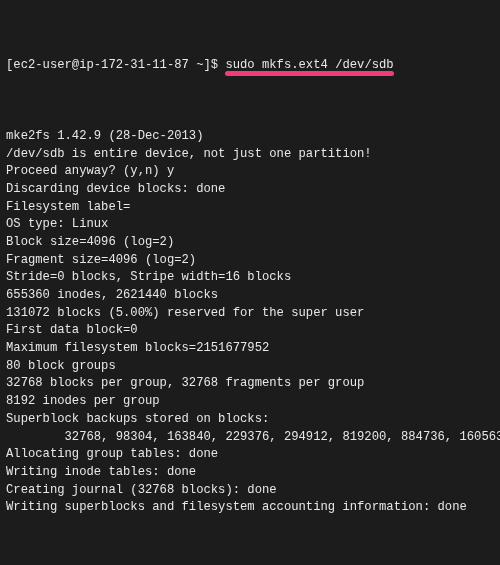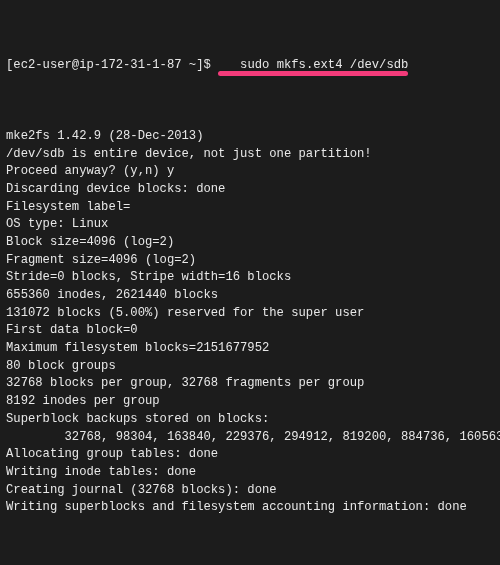--- a/index.html
+++ b/index.html
@@ -21,28 +21,28 @@
   .hl-line{
     position:absolute;
     left:0;right:0;
     bottom:-1px;
     height:5px;
     background:#ff3d7f;
     border-radius:3px;
     opacity:0.95;
     z-index:0;
   }
-  .hl-text{position:relative;z-index:1;margin-left:22px;}
+  .hl-text{position:relative;z-index:1;}
 </style>
 </head>
 <body>
 
 <div class="term">
 
-  <span class="ln"><span>[ec2-user@ip-172-31-1-87 ~]$ </span><span class="hl-wrap"><span class="hl-line"></span><span class="hl-text">sudo mkfs.ext4 /dev/sdb</span></span></span>
+  <span class="ln"><span>[ec2-user@ip-172-31-11-87 ~]$ </span><span class="hl-wrap"><span class="hl-line"></span><span class="hl-text">sudo mkfs.ext4 /dev/sdb</span></span></span>
 
   <div id="mkfs-out"><span class="ln">mke2fs 1.42.9 (28-Dec-2013)</span><span class="ln">/dev/sdb is entire device, not just one partition!</span><span class="ln">Proceed anyway? (y,n) y</span><span class="ln">Discarding device blocks: done</span><span class="ln">Filesystem label=</span><span class="ln">OS type: Linux</span><span class="ln">Block size=4096 (log=2)</span><span class="ln">Fragment size=4096 (log=2)</span><span class="ln">Stride=0 blocks, Stripe width=16 blocks</span><span class="ln">655360 inodes, 2621440 blocks</span><span class="ln">131072 blocks (5.00%) reserved for the super user</span><span class="ln">First data block=0</span><span class="ln">Maximum filesystem blocks=2151677952</span><span class="ln">80 block groups</span><span class="ln">32768 blocks per group, 32768 fragments per group</span><span class="ln">8192 inodes per group</span><span class="ln">Superblock backups stored on blocks:</span><span class="ln">        32768, 98304, 163840, 229376, 294912, 819200, 884736, 1605632</span><span class="ln"></span><span class="ln">Allocating group tables: done</span><span class="ln">Writing inode tables: done</span><span class="ln">Creating journal (32768 blocks): done</span><span class="ln">Writing superblocks and filesystem accounting information: done</span><span class="ln"></span></div>
 
   
 
   
 
   
 
   

